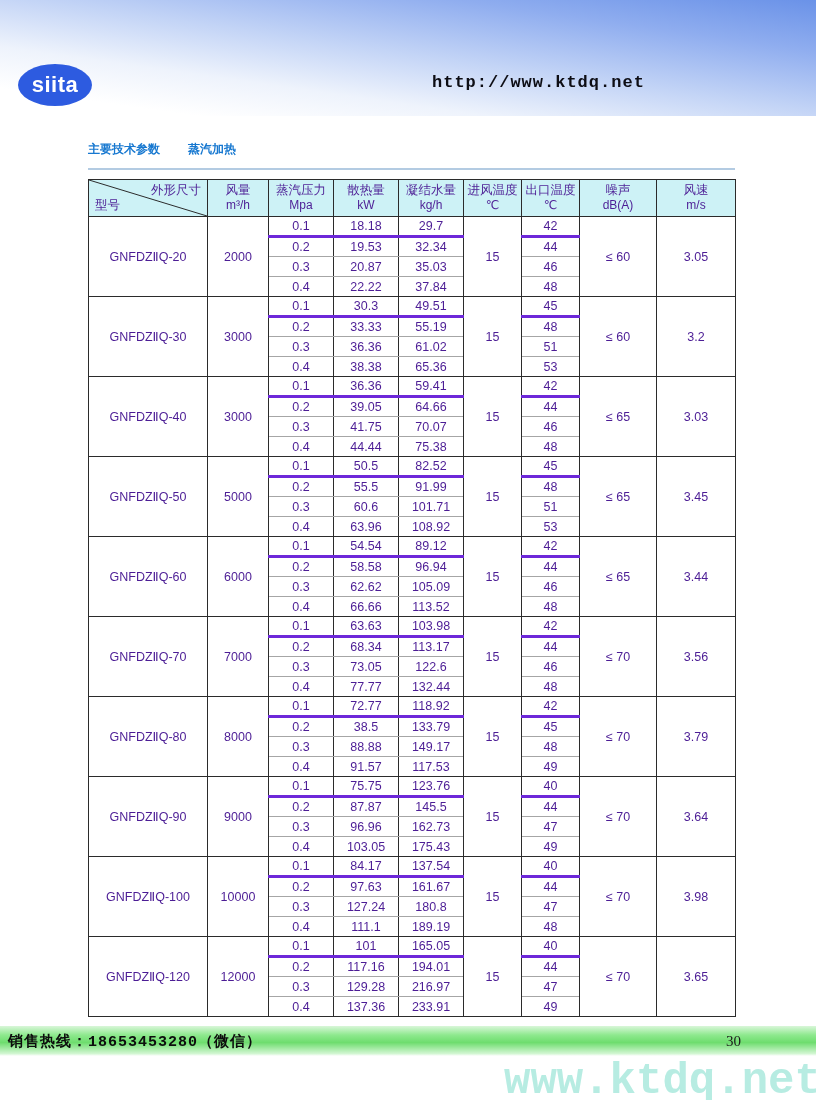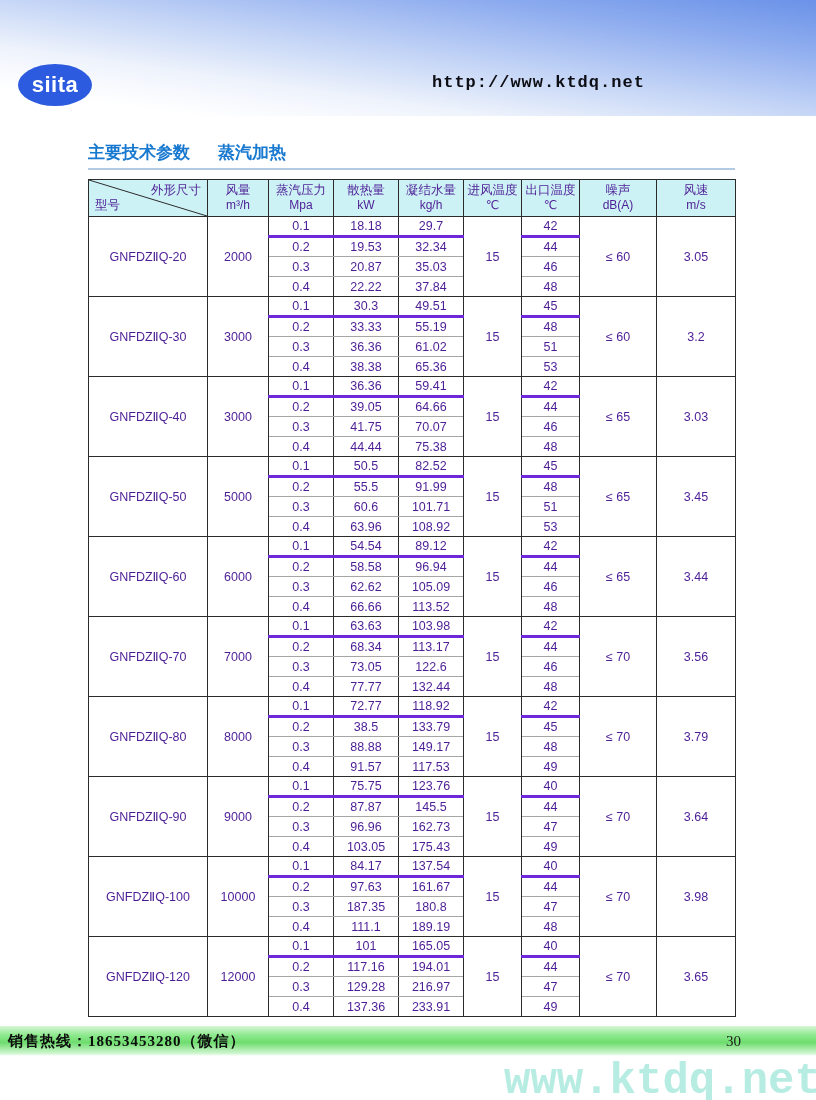--- a/index.html
+++ b/index.html
@@ -28,21 +28,21 @@
   }
   .url {
     position:absolute; left:432px; top:73px;
     font-family:"Liberation Mono","DejaVu Sans Mono",monospace;
     font-weight:bold; font-size:17px; letter-spacing:1px; color:#0d0d14;
     white-space:nowrap;
   }
   
   .section-title {
     position:absolute; left:88px; top:141px;
-    font-size:17px; font-weight:bold; color:#1778d0; white-space:nowrap;
+    font-size:12px; font-weight:bold; color:#1778d0; white-space:nowrap;
   }
   .section-title .gap { display:inline-block; width:28px; }
   .title-underline {
     position:absolute; left:88px; top:168px; width:647px; height:2px;
     background:#b3cbe2;
   }
   
   .tbl-wrap { position:absolute; left:88px; top:179px; width:647px; }
   table.spec {
     border-collapse:collapse; table-layout:fixed; width:647px;
@@ -65,21 +65,21 @@
   .corner-top { position:absolute; top:3px; right:6px; font-size:12.5px; }
   .corner-bottom { position:absolute; bottom:3px; left:6px; font-size:12.5px; }
   .h-unit { font-size:12px;text-align:center; }
   
   .footer-bar {
     position:absolute; left:0; top:1026px; width:816px; height:30px;
     background:linear-gradient(180deg,#d9f6d9 0%,#8ee98e 30%,#6edd6e 55%,#d2f6d2 92%,#ffffff 100%);
   }
   .hotline {
     position:absolute; left:8px; top:6px;
-    font-family:Liberation Serif, serif;
+    font-family:Liberation Mono, monospace;
     font-weight:bold; font-size:15px; color:#0d0d0d; letter-spacing:1px;
     white-space:nowrap;
   }
   .page-num {
     position:absolute; left:726px; top:7px;
     font-family:"Liberation Serif","DejaVu Serif",serif;
     font-size:15px; color:#1c1c1c;
   }
   .watermark {
     position:absolute; left:504px; top:1056px;
@@ -406,21 +406,21 @@
             <td rowspan="4">3.98</td>
           </tr>
           <tr class="r1">
             <td class="s">0.2</td>
             <td class="s">97.63</td>
             <td class="s">161.67</td>
             <td class="s">44</td>
           </tr>
           <tr class="r2">
             <td class="s">0.3</td>
-            <td class="s">187.35</td>
+            <td class="s">127.24</td>
             <td class="s">180.8</td>
             <td class="s">47</td>
           </tr>
           <tr class="r3">
             <td class="s">0.4</td>
             <td class="s">111.1</td>
             <td class="s">189.19</td>
             <td class="s">48</td>
           </tr>
           <tr class="r0">

